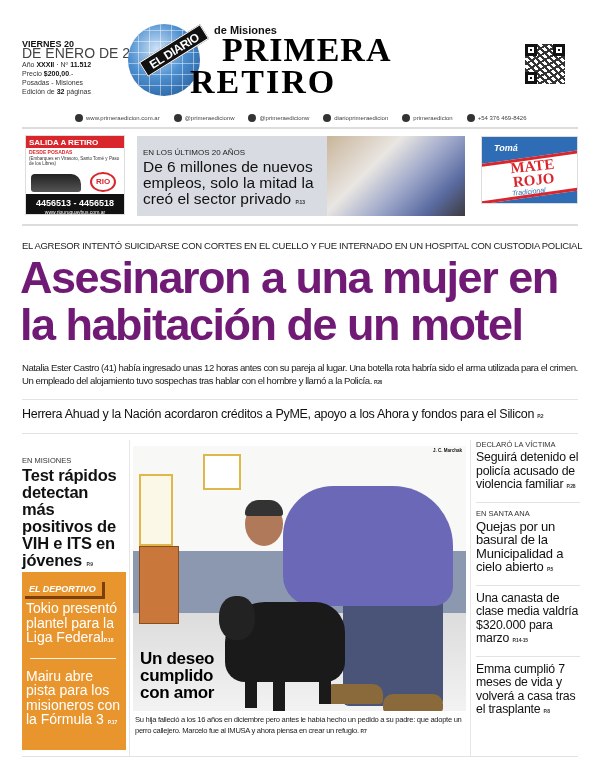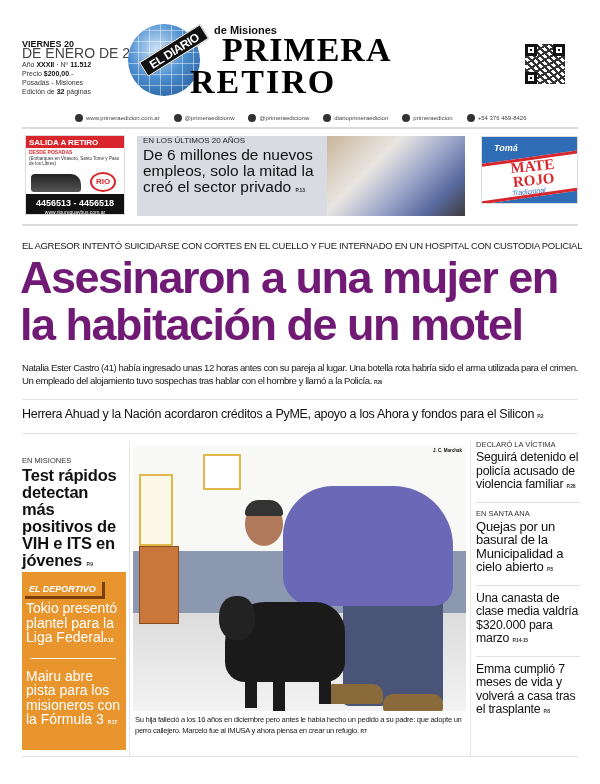--- a/index.html
+++ b/index.html
@@ -28,21 +28,21 @@
 
 .ad-bus{left:25px;top:135px;width:100px;height:80px;background:#fff;border:1px solid #ddd}
 .ad-bus .head{background:#d9262c;color:#fff;font-weight:bold;font-size:8px;padding:2px 3px;height:12px;line-height:9px}
 .ad-bus .sub{font-size:5px;color:#d9262c;padding:1px 3px;font-weight:bold;line-height:6px}
 .ad-bus .sub2{font-size:4.5px;color:#333;padding:0 3px;line-height:5px}
 .ad-bus .bus{position:absolute;left:5px;top:38px;width:50px;height:18px;background:linear-gradient(#222,#555);border-radius:4px 10px 3px 3px}
 .ad-bus .rio{position:absolute;right:8px;top:36px;width:26px;height:20px;border:2px solid #d9262c;border-radius:50%;color:#d9262c;font-weight:bold;font-size:8px;text-align:center;line-height:16px}
 .ad-bus .phone{position:absolute;left:0;bottom:0;width:100%;height:20px;background:#111;color:#fff;font-weight:bold;font-size:9px;text-align:center;line-height:11px;padding-top:4px}
 .ad-bus .phone small{display:block;font-size:5px;line-height:6px;font-weight:normal}
 .feat{left:137px;top:136px;width:328px;height:80px;background:#d8dbe2;display:flex}
-.feat .txt{width:190px;padding:0 6px}
+.feat .txt{width:190px;padding:12px 6px}
 .feat .kick{font-size:8px;color:#222;margin-bottom:2px}
 .feat .hl{font-size:15.5px;line-height:16px;color:#111}
 .pg{font-size:5px;font-weight:bold;color:#333}
 .feat .img{flex:1;background:linear-gradient(135deg,#c8b59a 0%,#e9e6e2 35%,#9aa4c8 60%,#5a6ba0 80%,#3d3b3e 100%);position:relative}
 .ad-mate{left:481px;top:136px;width:97px;height:68px;background:#2e6db5;border:1px solid #ddd;overflow:hidden}
 .ad-mate .wave{position:absolute;left:-10px;top:20px;width:120px;height:40px;background:#fff;transform:rotate(-8deg);border-top:3px solid #d9262c;border-bottom:3px solid #d9262c}
 .ad-mate .toma{position:absolute;left:12px;top:6px;color:#fff;font-style:italic;font-weight:bold;font-size:9px}
 .ad-mate .mate{position:absolute;left:26px;top:22px;color:#d9262c;font-family:"Liberation Serif",serif;font-weight:bold;font-size:15px;line-height:14px;text-align:center;transform:rotate(-6deg)}
 .ad-mate .trad{position:absolute;left:30px;top:51px;color:#2e6db5;font-style:italic;font-size:7px;transform:rotate(-6deg)}
 .ad-mate .disf{position:absolute;left:30px;top:66px;color:#fff;font-style:italic;font-size:6px}
@@ -205,20 +205,21 @@
   <div class="head"></div>
   <div class="hair"></div>
   <div class="shoe1"></div>
   <div class="shoe2"></div>
   <div class="dog"></div>
   <div class="doghead"></div>
   <div class="dogleg" style="left:112px;top:222px"></div>
   <div class="dogleg" style="left:140px;top:225px"></div>
   <div class="dogleg" style="left:186px;top:218px"></div>
   <div class="credit">J. C. Marchak</div>
+  <div class="pcap" style="width:100px">Un deseo cumplido con amor</div>
 </div>
 <div class="abs caption"><span>Su hija falleció a los 16 años en diciembre pero antes le había hecho un pedido a su padre: que adopte un perro callejero. Marcelo fue al IMUSA y ahora piensa en crear un refugio.</span> <span class="pg">P.7</span></div>
 
 <div class="abs col-r">
   <div>
     <div class="kick-s">DECLARÓ LA VÍCTIMA</div>
     <div class="hl-r"><span>Seguirá detenido el policía acusado de violencia familiar</span> <span class="pg">P.28</span></div>
   </div>
   <div class="rsep"></div>
   <div>

